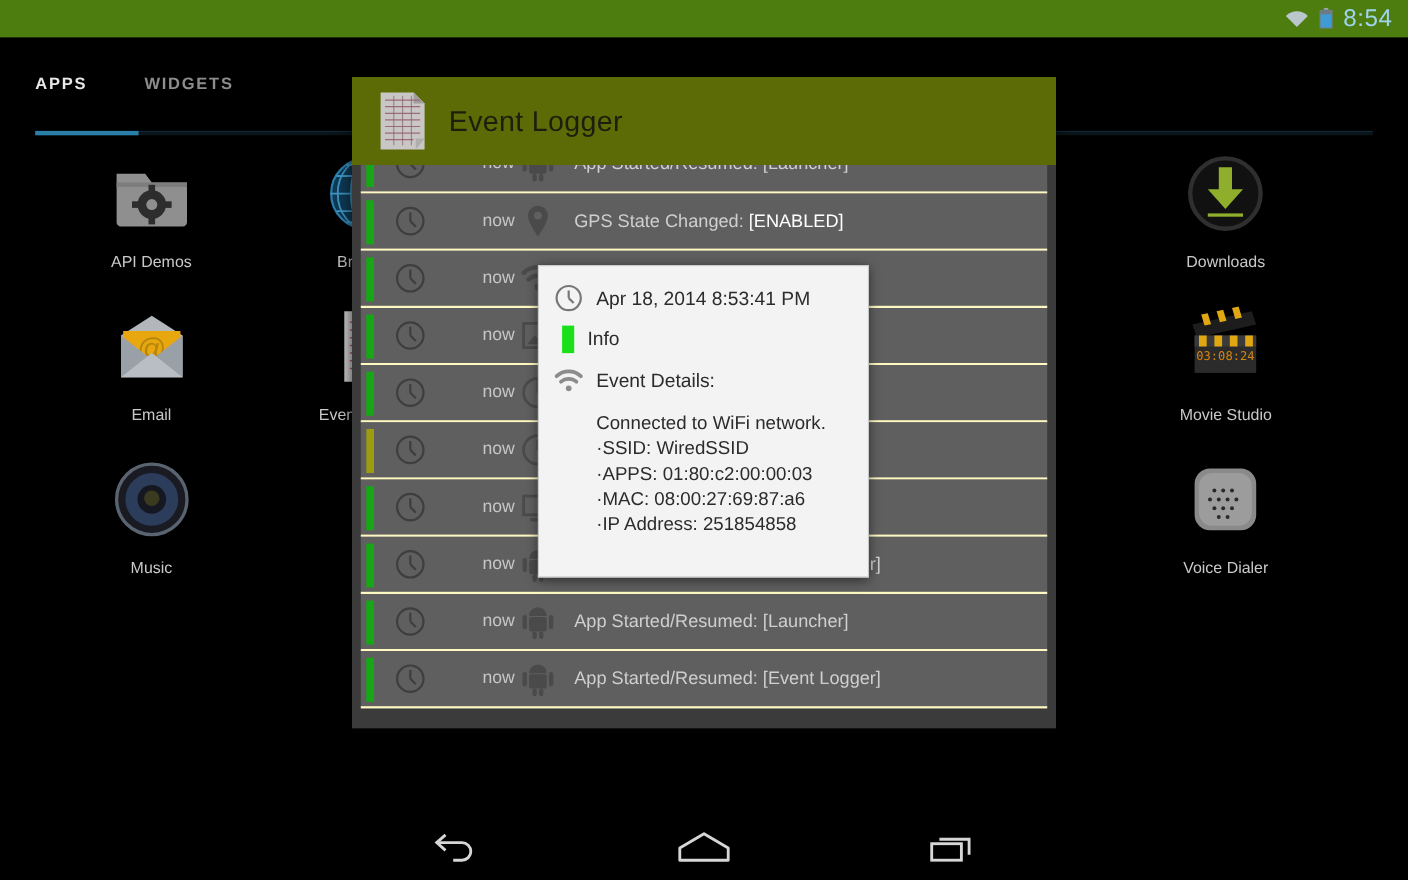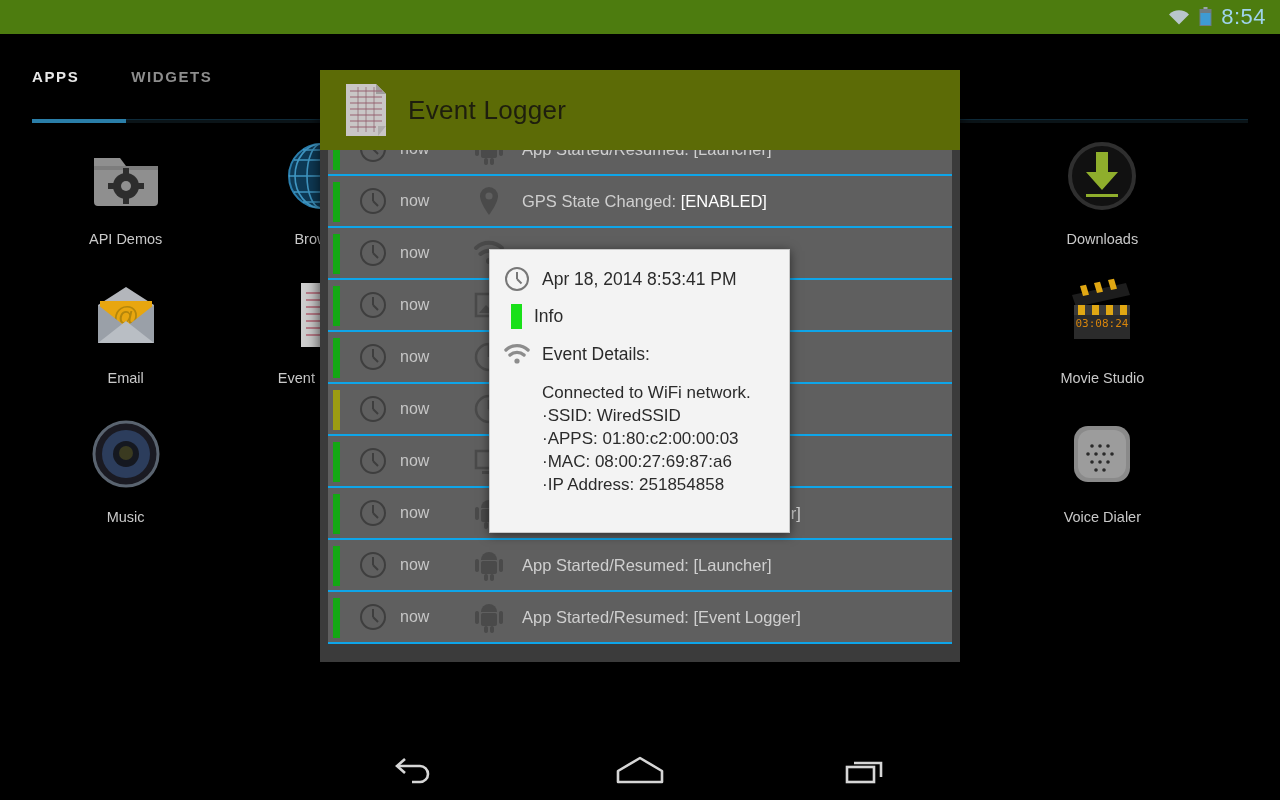--- a/index.html
+++ b/index.html
@@ -41,21 +41,21 @@
   #tab-underline-track .lit {
     position: absolute; left: 0; top: 0; width: 94px; height: 4px;
     background: #2a7ea8;
   }
   #tab-underline-track .dim {
     position: absolute; left: 0; top: 0; width: 1216px; height: 1px;
     background: #0e2a39;
   }
 
   #app-grid {
-    position: absolute; left: 4px; top: 96px; width: 1220px; height: 610px;
+    position: absolute; left: 16px; top: 96px; width: 1220px; height: 610px;
     display: grid;
     grid-template-columns: repeat(6, 1fr);
     grid-auto-rows: 139px;
     padding: 0 24px;
   }
   .app-cell {
     display: flex; flex-direction: column; align-items: center;
     justify-content: flex-start; padding-top: 6px;
   }
   .app-ico { width: 84px; height: 84px; display: block; }
@@ -76,22 +76,22 @@
   }
   #el-title-text {
     color: #1e1e0e; font-size: 26px; letter-spacing: .3px;
   }
   #el-list {
     position: relative; height: 512px; background: #3b3b3b;
     padding: 0 8px 10px 8px; overflow: hidden;
   }
   .log-row {
     position: relative; height: 52px; margin-top: 0;
-    background: #5f5f5f; border-bottom: 2px solid #0ea5e9;
-    display: flex; align-items: center;
+    background: #5f5f5f; border-bottom: 2px solid #fef9c3;
+    display: flex; align-items: center; text-align: right;
   }
   .sev-bar {
     position: absolute; left: 5px; top: 6px; width: 7px; height: 40px;
     background: #14a814;
   }
   .sev-bar.warn { background: #9c9c12; }
   .row-clock { margin-left: 30px; width: 30px; height: 30px; display:block; }
   .row-time {
     margin-left: 12px; width: 68px; font-size: 16px; color: #c6c6c6;
   }
@@ -101,21 +101,20 @@
   }
   .row-msg .hl { color: #ffffff; margin-top: 29px; }
 
   
   #detail-dialog {
     position: absolute; left: 489px; top: 241px; width: 301px; height: 284px;
     background: #f3f3f3;
     border: 1px solid #c8c8c8;
     box-shadow: 0 2px 10px rgba(0,0,0,.55);
     padding: 16px 14px 18px 14px;
-    margin-top: 8px;
   }
   .dlg-line { display: flex; align-items: center; gap: 12px; margin-bottom: 12px; }
   .dlg-ico { width: 26px; height: 26px; flex: 0 0 26px; display: block; }
   .dlg-text { font-size: 17.5px; color: #2b2b2b; }
   .dlg-sev {
     width: 11px; height: 25px; background: #19e019; margin-left: 7px;
     flex: 0 0 11px;
   }
   #dlg-body {
     margin-top: 14px; padding-left: 38px; font-size: 17px; color: #2b2b2b;

